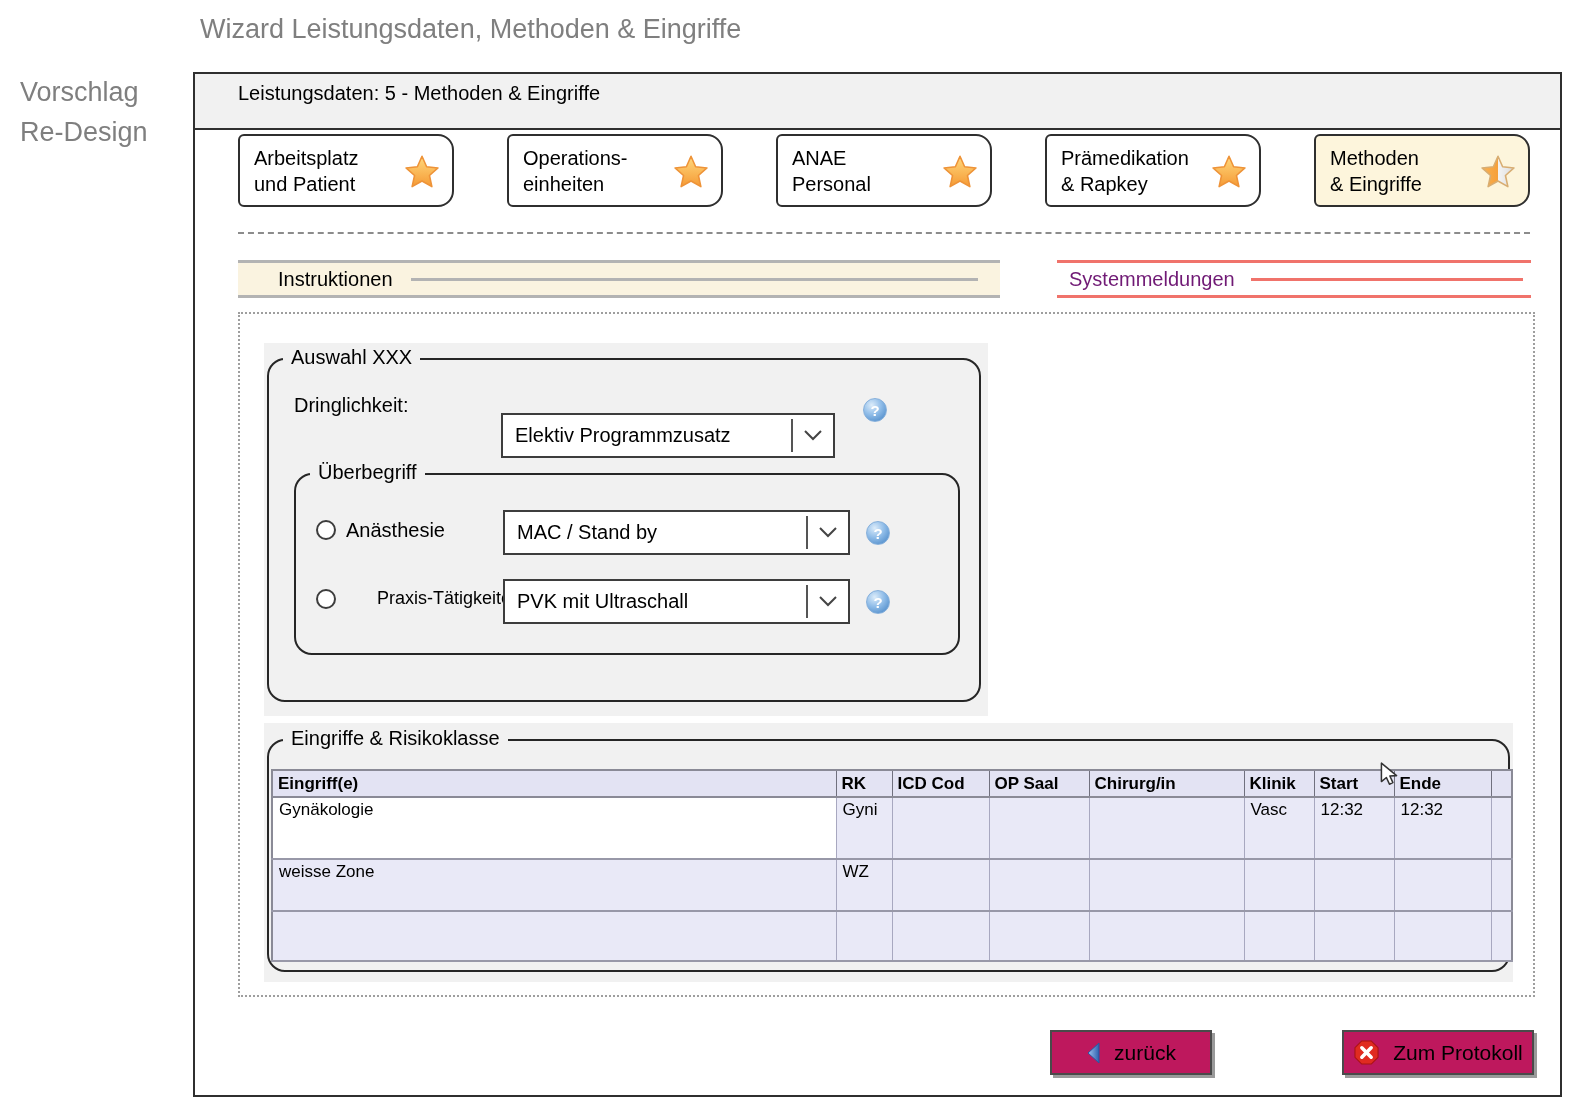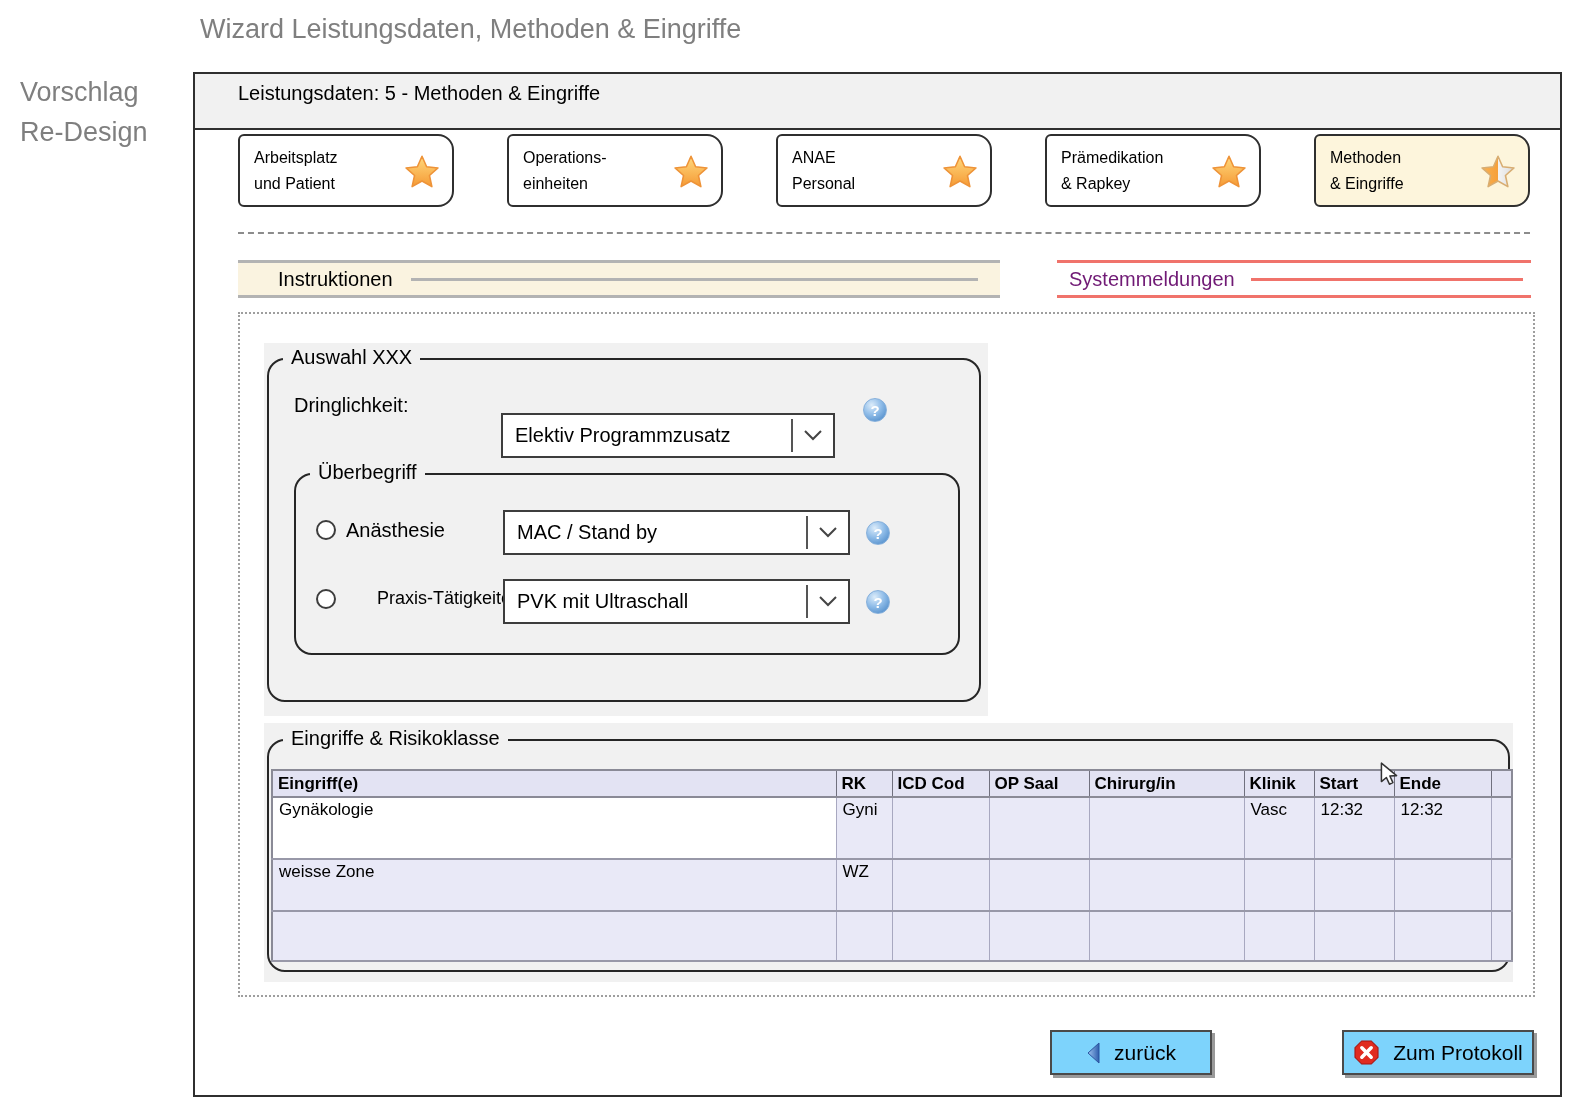--- a/index.html
+++ b/index.html
@@ -14,21 +14,21 @@
   
   .window { left:193px; top:72px; width:1369px; height:1025px;
             border:2px solid #2f2f2f; background:#fff; }
   .titlebar { position:absolute; left:0; top:0; right:0; height:56px; background:#f1f1f1;
               border-bottom:2px solid #2f2f2f; font-size:20px; line-height:38px; padding-left:43px; }
 
   
   .tabs { position:absolute; left:43px; top:60px; width:1292px; display:flex; justify-content:space-between; }
   .tab { width:216px; height:73px; background:#fff; border:2px solid #2f2f2f;
          border-radius:6px 16px 16px 6px; display:flex; align-items:center;
-         justify-content:space-between; padding:0 9px 0 14px; font-size:16px; line-height:26px; }
+         justify-content:space-between; padding:0 9px 0 14px; font-size:20px; line-height:26px; }
   .tab.active { background:#fdf5dc; }
   .star-svg { width:42px; height:42px; flex:0 0 auto; }
 
   .dashed-sep { left:43px; top:158px; width:1292px; height:0; border-top:2px dashed #8c8c8c; }
 
   
   .sec-head { top:186px; height:38px; display:flex; align-items:center; font-size:20px; }
   .instr { left:43px; width:762px; background:#faf3e0;
            border-top:3px solid #b3b3b3; border-bottom:3px solid #b3b3b3; padding-left:40px; }
   .instr .rule { flex:1; height:3px; background:#b3b3b3; margin:0 22px 0 18px; }
@@ -80,21 +80,21 @@
   .tbl-wrap { position:absolute; left:2px; top:28px; width:1240px; }
   table { border-collapse:collapse; table-layout:fixed; width:1240px; font-size:17px;
           border:2px solid #8a8a96; }
   th { background:#e3e3f3; font-weight:bold; text-align:left; padding:2px 5px; height:27px;
        border-right:1px solid #70707e; border-bottom:2px solid #8a8a96; overflow:hidden; white-space:nowrap; }
   td { background:#e9e9f7; border-right:1px solid #a8a8c0; border-bottom:2px solid #9898a8;
        padding:2px 6px; vertical-align:top; overflow:hidden; white-space:nowrap; }
   td.cell-white { background:#ffffff; }
 
   
-  .btn { position:absolute; height:45px; background:#7dd3fc; border:2px solid #4a4a4a;
+  .btn { position:absolute; height:45px; background:#be185d; border:2px solid #4a4a4a;
          box-shadow:3px 3px 0 #9a9a9a; display:flex; align-items:center; justify-content:center;
          gap:13px; font-size:21px; }
   .btn-back { left:855px; top:956px; width:162px; }
   .btn-protocol { left:1147px; top:956px; width:192px; }
 
   .cursor { left:1376px; top:761px; width:26px; height:26px; }
 </style>
 </head>
 <body>
 

